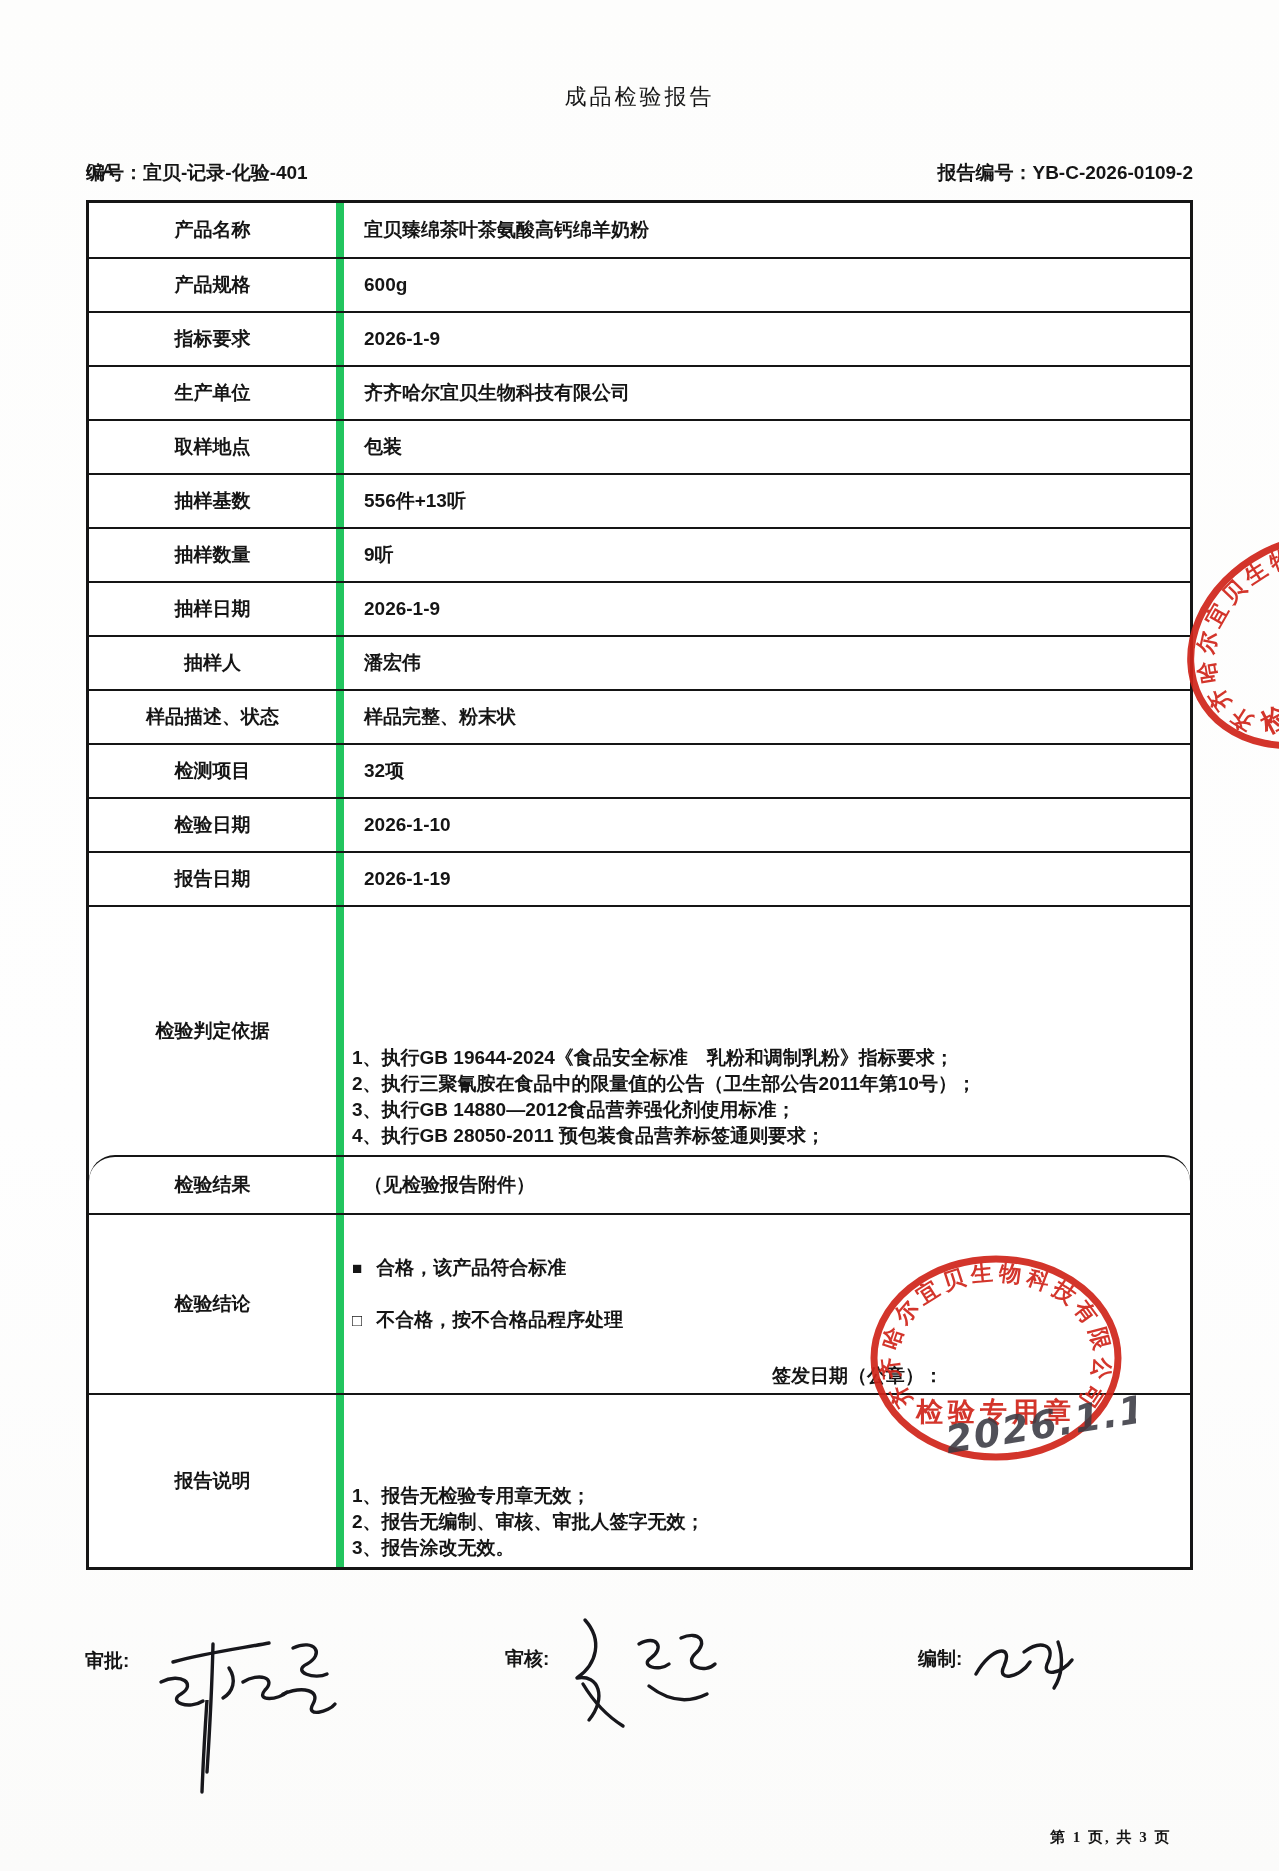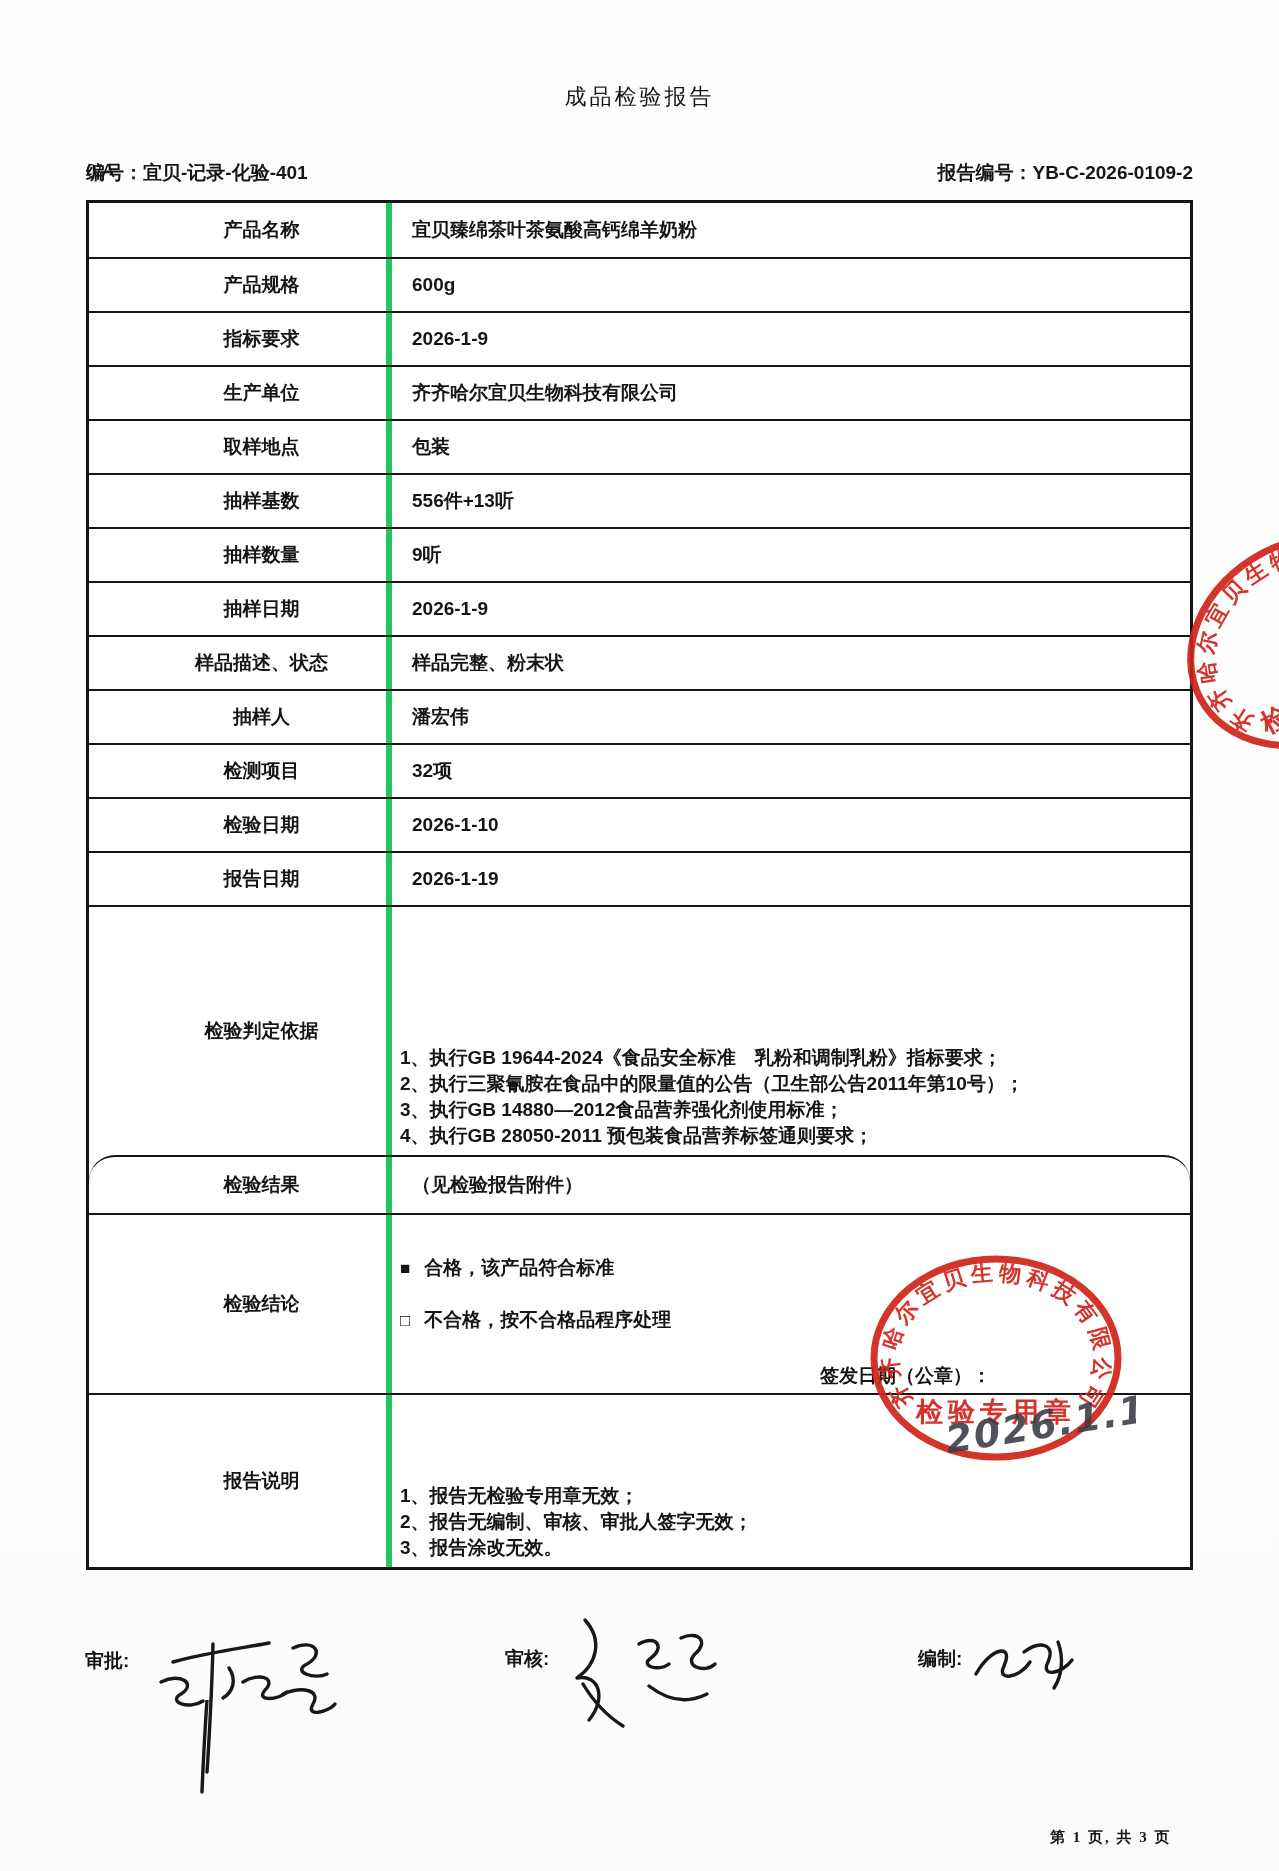--- a/index.html
+++ b/index.html
@@ -26,24 +26,24 @@
   .report-table{
     position:absolute;top:200px;left:86px;width:1107px;
     border:3px solid #151515;
     box-sizing:border-box;
     background:#fff;
   }
   .row{display:flex;border-top:2.5px solid #151515;box-sizing:border-box;}
   .row:first-child{border-top:none;}
   .cell-label{
     width:255px;flex:0 0 255px;
-    border-right:6px solid #22c55e;
+    border-right:8px solid #22c55e;
     display:flex;align-items:center;justify-content:center;
     font-size:19px;font-weight:700;text-align:center;
-    box-sizing:border-box;padding:0 8px;margin-left:48px;
+    box-sizing:border-box;padding:0 8px;
   }
   .cell-value{
     flex:1;display:flex;align-items:center;
     font-size:19px;font-weight:600;
     padding-left:20px;box-sizing:border-box;
   }
   .h54{height:54px;} .h250{height:250px;} .h58{height:58px;border-radius:26px;} .h180{height:180px;} .h174{height:174px;}
   .cell-multi{
     flex:1;display:flex;flex-direction:column;justify-content:flex-end;
     font-size:19px;font-weight:600;padding:6px 0 6px 8px;box-sizing:border-box;
@@ -118,26 +118,26 @@
     </div>
     <div class="row h54">
       <div class="cell-label">抽样数量</div>
       <div class="cell-value">9听</div>
     </div>
     <div class="row h54">
       <div class="cell-label">抽样日期</div>
       <div class="cell-value">2026-1-9</div>
     </div>
     <div class="row h54">
+      <div class="cell-label">抽样人</div>
+      <div class="cell-value">潘宏伟</div>
+    </div>
+    <div class="row h54">
       <div class="cell-label">样品描述、状态</div>
       <div class="cell-value">样品完整、粉末状</div>
-    </div>
-    <div class="row h54">
-      <div class="cell-label">抽样人</div>
-      <div class="cell-value">潘宏伟</div>
     </div>
     <div class="row h54">
       <div class="cell-label">检测项目</div>
       <div class="cell-value">32项</div>
     </div>
     <div class="row h54">
       <div class="cell-label">检验日期</div>
       <div class="cell-value">2026-1-10</div>
     </div>
     <div class="row h54">

